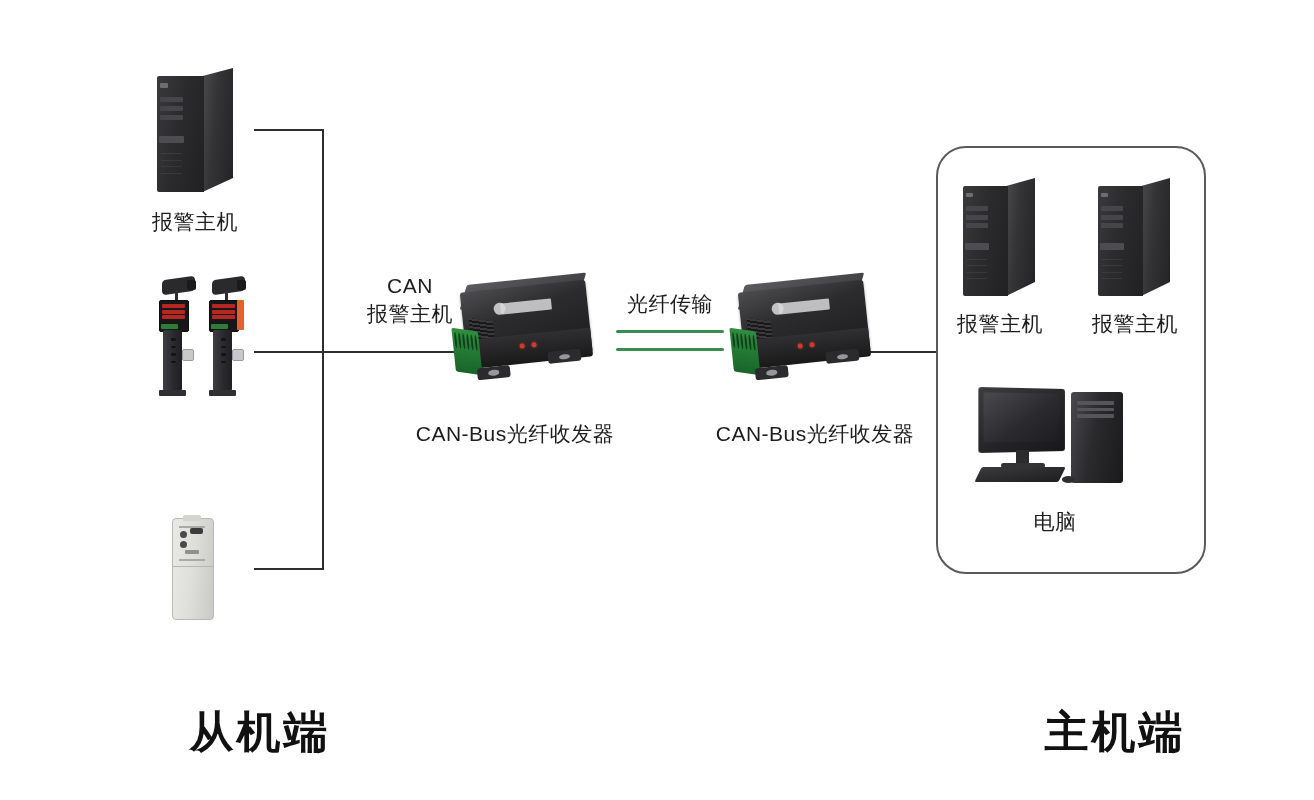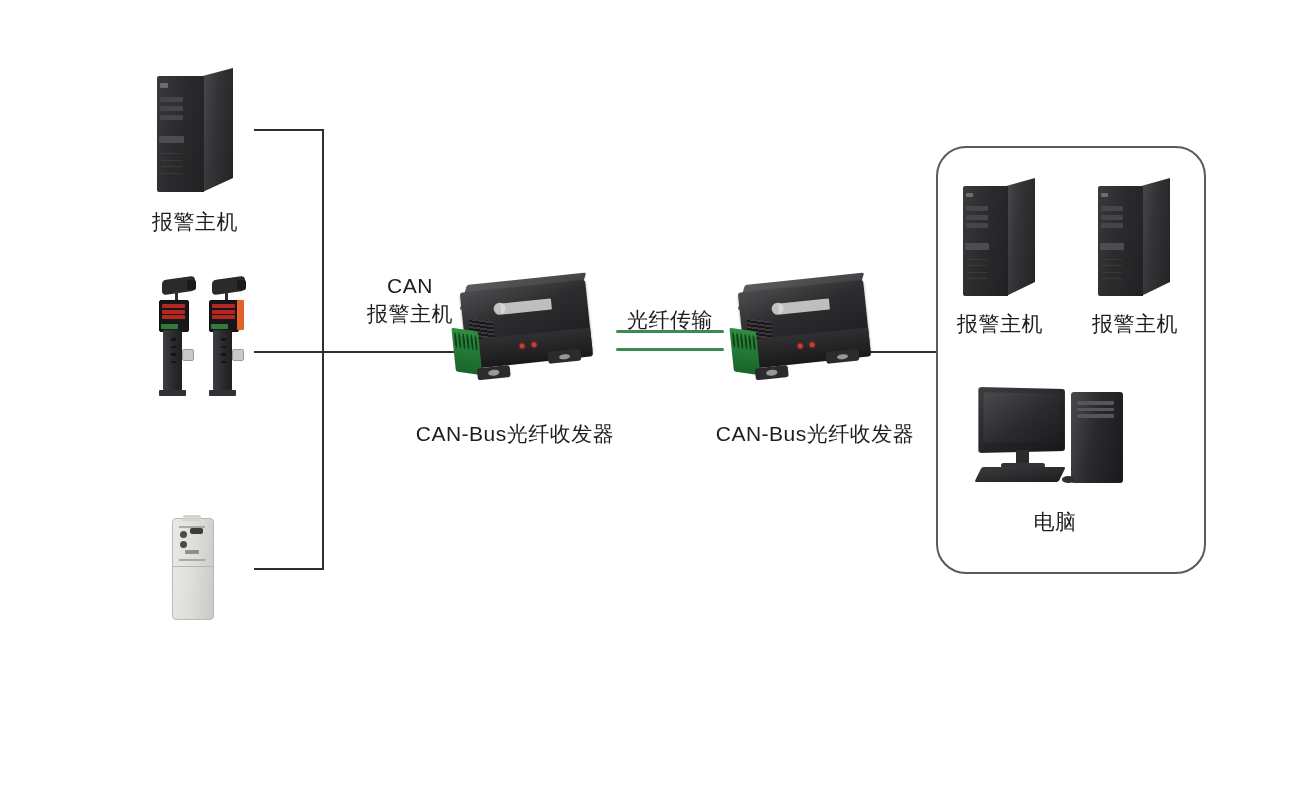--- a/index.html
+++ b/index.html
@@ -378,21 +378,21 @@
       <div class="txt" style="top:7%"></div>
       <div class="label"></div>
       <div class="txt" style="top:40%"></div>
       <div class="seam"></div>
     </div>
     <div class="cap"></div>
   </div>
 
   <div class="caption" style="left:345px; top:272px; width:130px; text-align:center;">CAN
 报警主机</div>
-  <div class="caption" style="left:600px; top:306px; width:140px;">光纤传输</div>
+  <div class="caption" style="left:600px; top:290px; width:140px;">光纤传输</div>
 
   <div class="trx node" style="left:452px; top:275px; width:150px; height:110px;">
     <div class="topface"></div>
     <div class="chassis"></div>
     <div class="vents"></div>
     <div class="logo"></div>
     <div class="brand"></div>
     <div class="frontface"></div>
     <div class="terminal">
       <div class="pin" style="left:6%"></div>
@@ -482,14 +482,16 @@
     <div class="mon-body">
         <div class="mon-screen"></div>
       </div>
     <div class="mon-stand"></div>
     <div class="mon-foot"></div>
     <div class="keyboard"></div>
     <div class="mouse"></div>
   </div>
   <div class="caption" style="left:1010px; top:508px; width:90px;">电脑</div>
 
+  <div class="section-label" style="left:110px; top:703px; width:300px;">从机端</div>
+  <div class="section-label" style="left:965px; top:703px; width:300px;">主机端</div>
 
 </div>
 
 </body></html>

